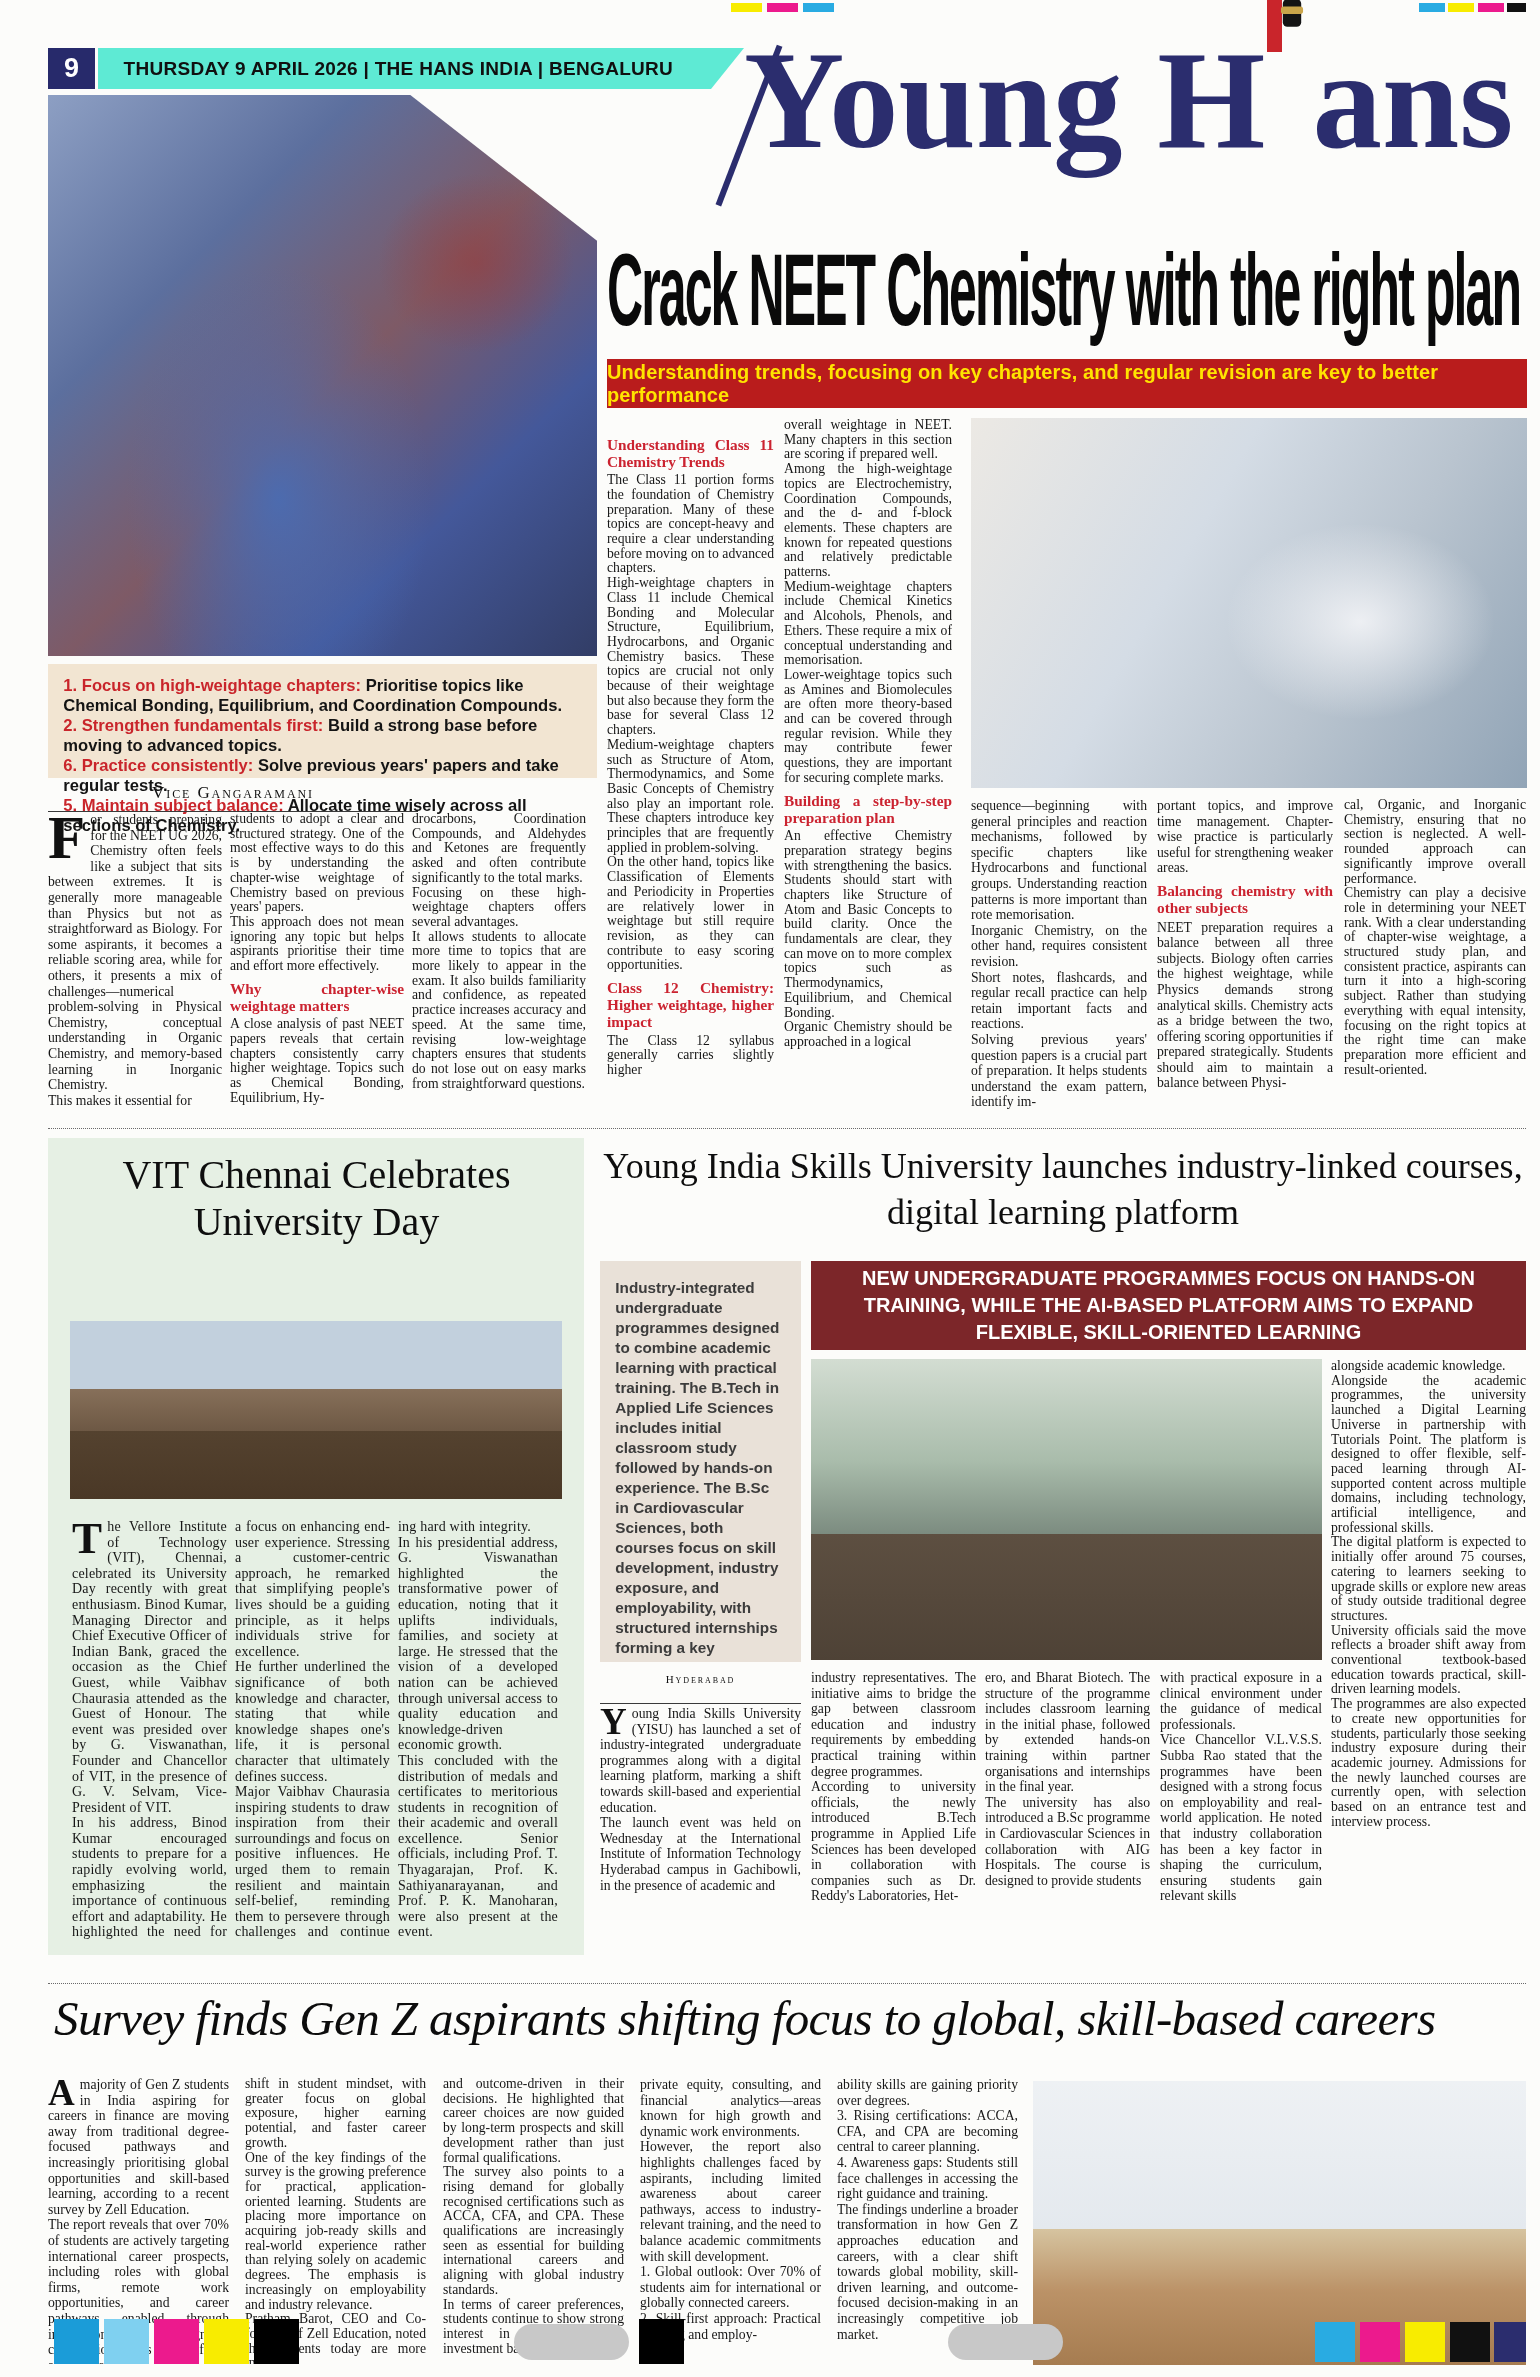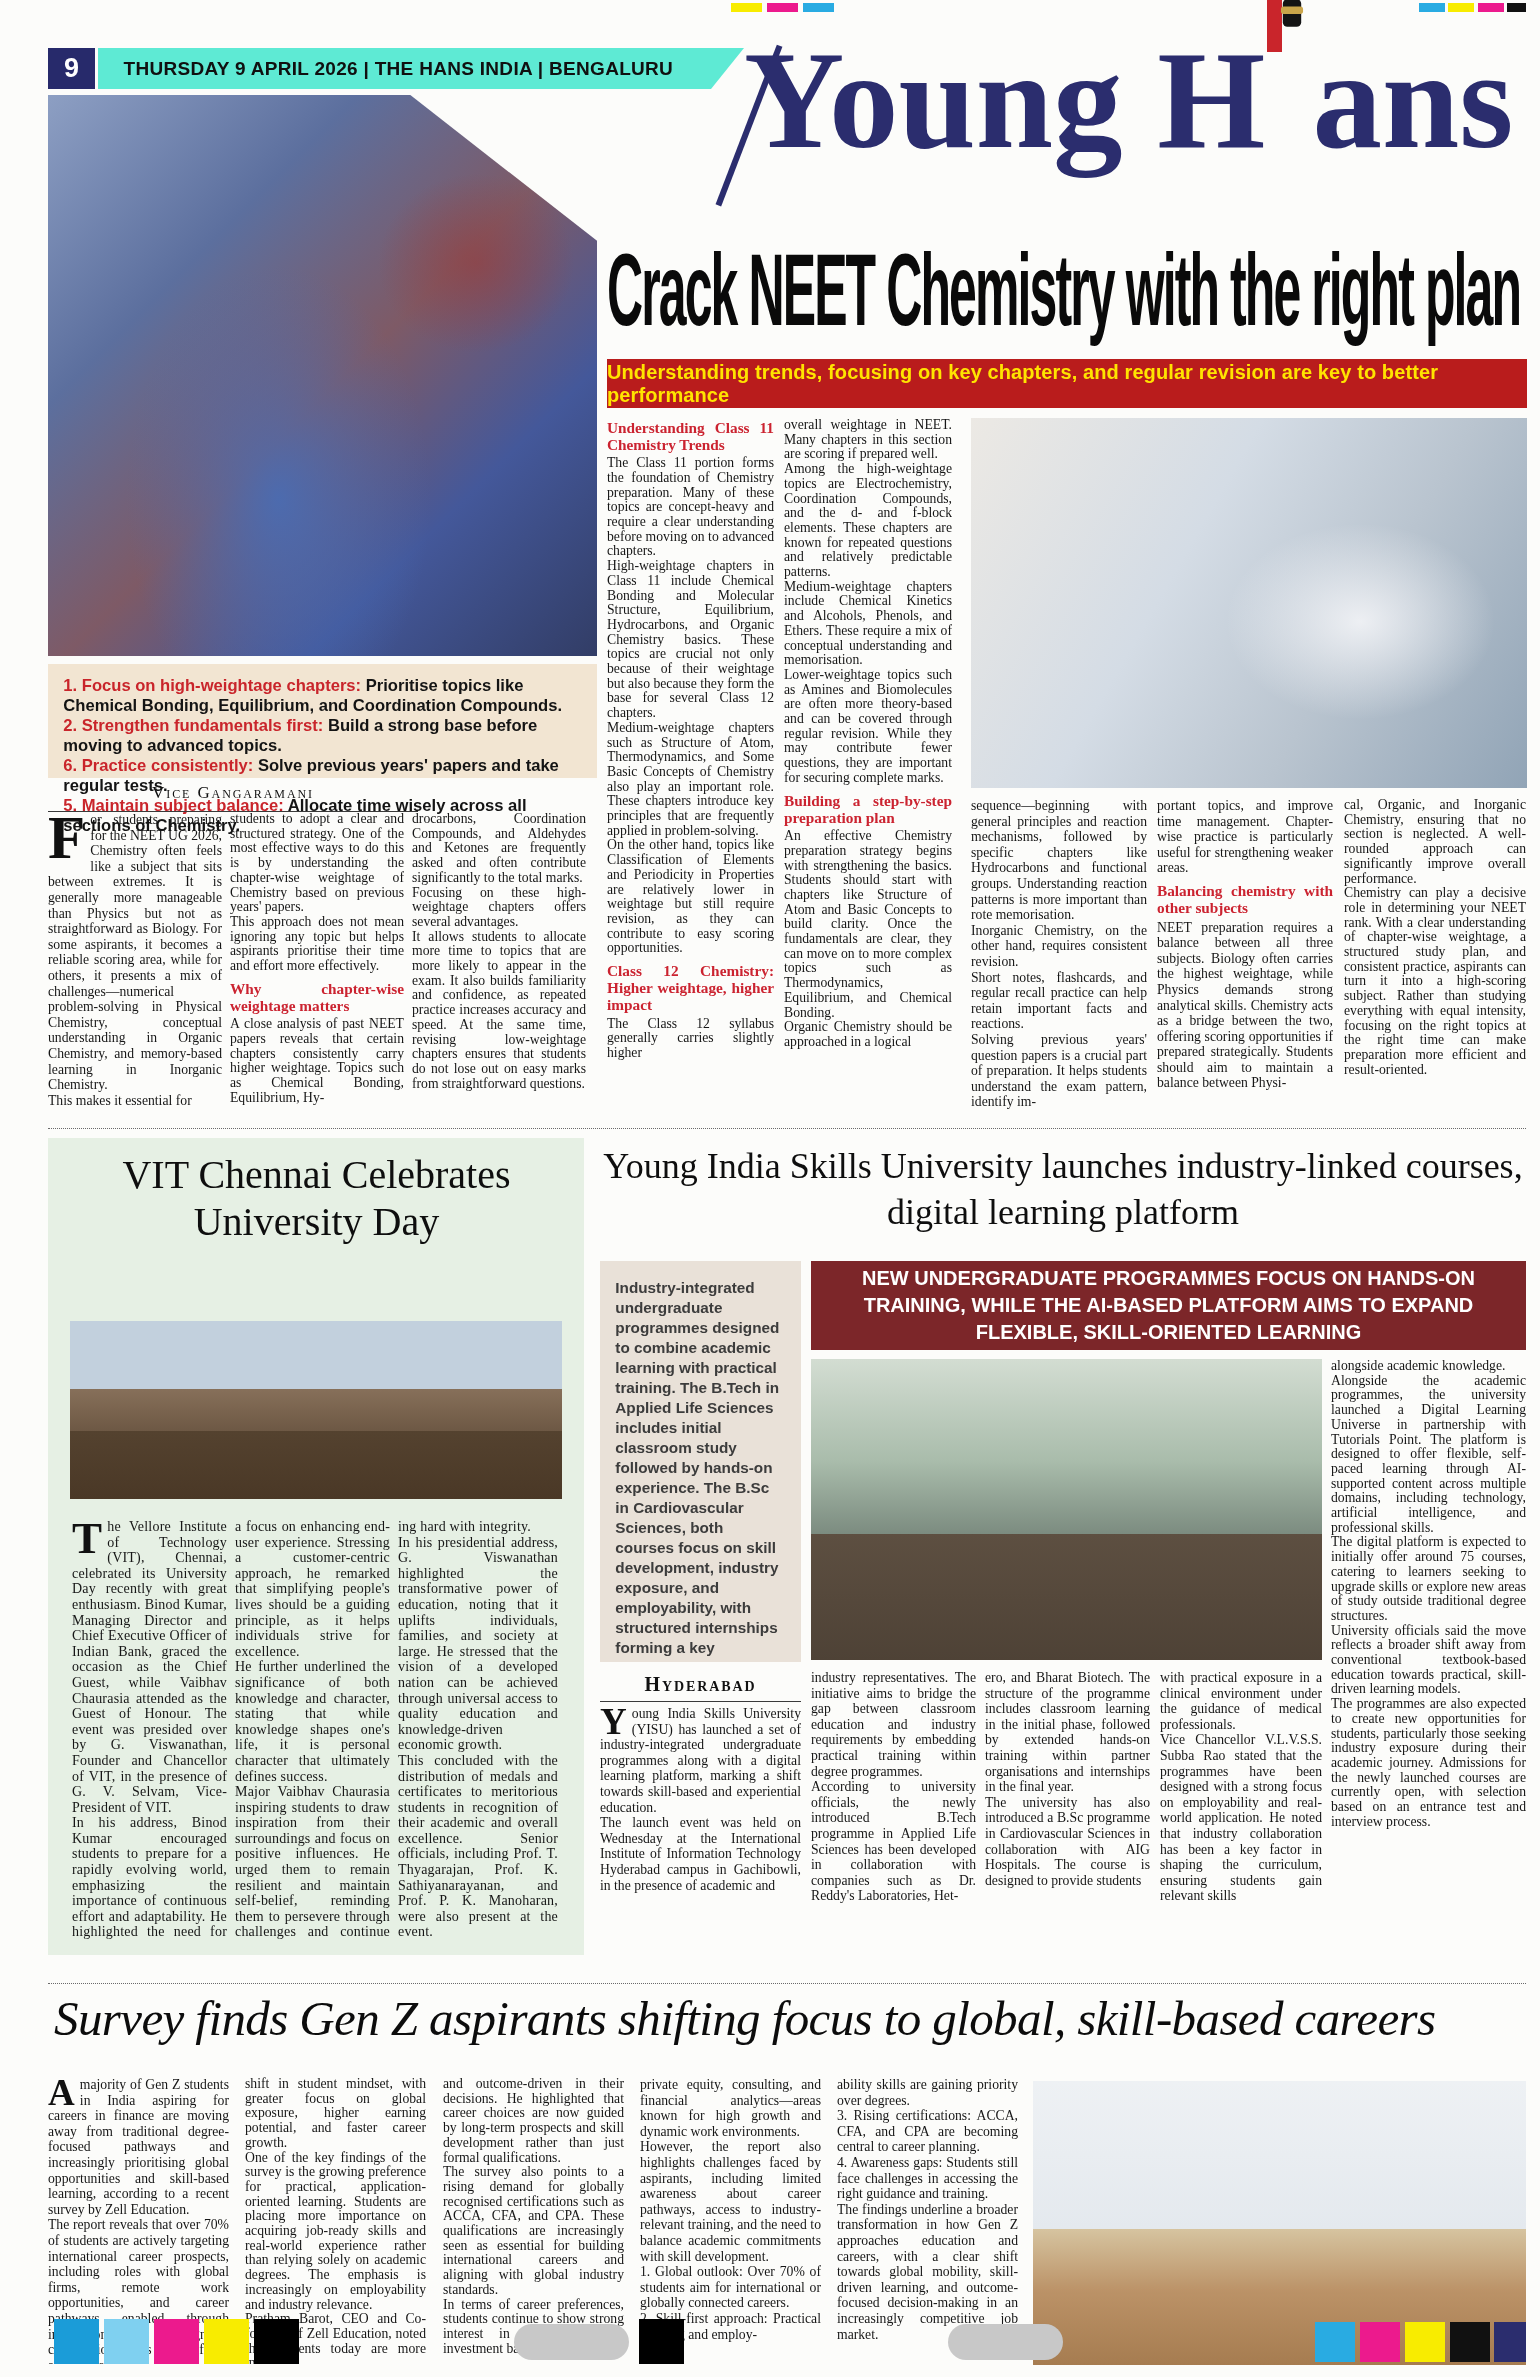--- a/index.html
+++ b/index.html
@@ -83,22 +83,22 @@
                   font-size:40px; line-height:47px; color:#0e0e0e; }
   .vit-col { font-size:14px; letter-spacing:0.2px; }
 
   
   .yisu-headline { position:absolute; left:600px; top:1143px; width:926px; text-align:center;
                    font-size:36px; line-height:46px; color:#0e0e0e; }
   .sidebar-box { position:absolute; left:600px; top:1261px; width:201px; height:401px; background:#e9e1d8;
                  padding:16.6px 15.3px; font-family:"Liberation Sans",sans-serif; font-weight:bold;
                  font-size:15.3px; line-height:20px; color:#3c3c3c; overflow:hidden; }
   .dateline { position:absolute; left:600px; top:1673px; width:201px; text-align:center;
-              font-variant:small-caps; letter-spacing:1.9px; font-size:20px; color:#111;
-              border-bottom:1.3px solid #3a3a3a; padding-bottom:5px;font-weight:bold; }
+              font-variant:small-caps; letter-spacing:1.9px; font-size:11px; color:#111;
+              border-bottom:1.3px solid #3a3a3a; padding-bottom:18px; }
   .banner { position:absolute; left:811px; top:1261px; width:715px; height:89px; background:#7c2629;
             display:flex; align-items:center; justify-content:center; padding:0 25.5px; }
   .banner span { font-family:"Liberation Sans",sans-serif; font-weight:bold; font-size:20px;
                  line-height:27px; color:#fff; text-align:center; }
 
   
   .survey-headline { position:absolute; left:54px; top:1990px; width:1472px; white-space:nowrap;
                      font-style:italic; font-size:49px; letter-spacing:-0.6px; color:#0c0c0c; }
 </style>
 </head>
@@ -159,21 +159,21 @@
       <div class="subhead">Why chapter-wise weightage matters</div>
       <div class="pblock">A close analysis of past NEET papers reveals that certain chapters consistently carry higher weightage. Topics such as Chemical Bonding, Equilibrium, Hy-</div>
     </div>
     <div class="col tight" style="left:412px;top:812px;width:174px;height:305px">
       <div class="pblock">drocarbons, Coordination Compounds, and Aldehydes and Ketones are frequently asked and often contribute significantly to the total marks.
 Focusing on these high-weightage chapters offers several advantages.
 It allows students to allocate more time to topics that are more likely to appear in the exam. It also builds familiarity and confidence, as repeated practice increases accuracy and speed. At the same time, revising low-weightage chapters ensures that students do not lose out on easy marks from straightforward questions.</div>
     </div>
 
     <div class="col tight" style="left:607px;top:418px;width:167px;height:698px">
-      <div class="subhead" style="margin-top:1px">Understanding Class 11 Chemistry Trends</div>
+      <div class="subhead" style="margin-top:18px">Understanding Class 11 Chemistry Trends</div>
       <div class="pblock">The Class 11 portion forms the foundation of Chemistry preparation. Many of these topics are concept-heavy and require a clear understanding before moving on to advanced chapters.
 High-weightage chapters in Class 11 include Chemical Bonding and Molecular Structure, Equilibrium, Hydrocarbons, and Organic Chemistry basics. These topics are crucial not only because of their weightage but also because they form the base for several Class 12 chapters.
 Medium-weightage chapters such as Structure of Atom, Thermodynamics, and Some Basic Concepts of Chemistry also play an important role. These chapters introduce key principles that are frequently applied in problem-solving.
 On the other hand, topics like Classification of Elements and Periodicity in Properties are relatively lower in weightage but still require revision, as they can contribute to easy scoring opportunities.</div>
       <div class="subhead">Class 12 Chemistry: Higher weightage, higher impact</div>
       <div class="pblock">The Class 12 syllabus generally carries slightly higher</div>
     </div>
     <div class="col tight" style="left:784px;top:418px;width:168px;height:698px">
       <div class="pblock">overall weightage in NEET. Many chapters in this section are scoring if prepared well.
 Among the high-weightage topics are Electrochemistry, Coordination Compounds, and the d- and f-block elements. These chapters are known for repeated questions and relatively predictable patterns.

